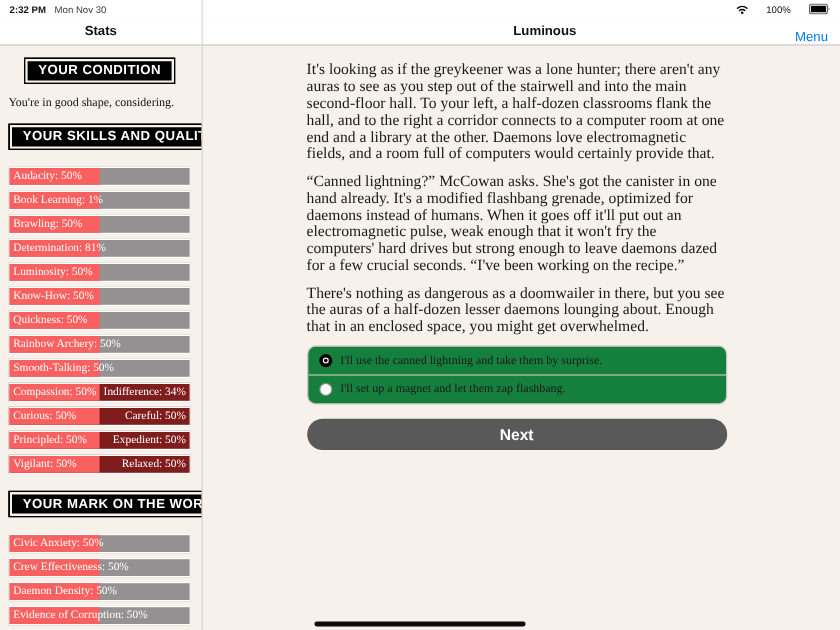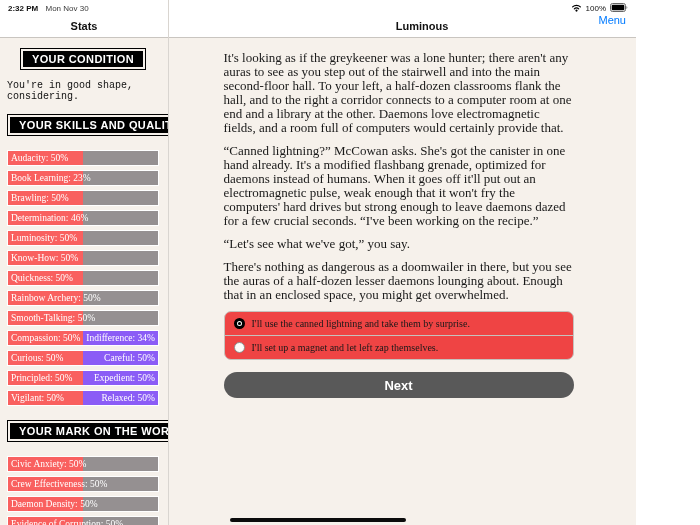--- a/index.html
+++ b/index.html
@@ -1,53 +1,53 @@
 <!DOCTYPE html>
 <html><head>
 <meta charset="utf-8">
 <style>
   html,body{margin:0;padding:0;}
   body{width:700px;height:525px;overflow:hidden;background:#fff;font-family:"Liberation Sans",sans-serif;}
-  .screen{position:relative;width:636px;height:525px;background:#f6f1eb;overflow:hidden;}
+  .screen{position:relative;width:700px;height:525px;background:#f6f1eb;overflow:hidden;}
 
   
   .statusbar{position:absolute;top:0;left:0;right:0;height:14px;background:#fff;display:flex;justify-content:space-between;align-items:center;padding:2px 8px 0 8px;box-sizing:border-box;z-index:4;}
   .sb-left{font-size:8px;color:#111;}
   .sb-time{font-weight:bold;}
   .sb-date{color:#3a3a3a;margin-left:5px;}
-  .sb-right{display:flex;align-items:center;gap:4px;font-size:8px;color:#111;}
+  .sb-right{display:flex;align-items:center;gap:15px;font-size:8px;color:#111;}
 
   
   .navbar{position:absolute;top:14px;left:0;right:0;height:23px;background:#fff;border-bottom:1px solid #c9c5c0;display:flex;align-items:center;z-index:3;gap:40px;}
   .nav-left{width:168px;text-align:center;font-weight:bold;font-size:11px;color:#111;}
   .nav-center{flex:1;text-align:center;font-weight:bold;font-size:11px;color:#111;}
-  .nav-right{position:absolute;right:10px;top:0;height:23px;display:flex;align-items:flex-start;}
+  .nav-right{position:absolute;right:10px;top:0;height:23px;display:flex;align-items:flex-end;}
   .menu-link{color:#007aff;font-size:11px;cursor:pointer;}
 
   .vdivider{position:absolute;left:168px;top:0;bottom:0;width:1px;background:#d9d5d0;z-index:6;}
 
   
   .sidebar{position:absolute;top:38px;left:0;width:168px;bottom:0;overflow:hidden;box-sizing:border-box;padding:8px 9px 0 7px;}
   .section-btn{display:block;width:-moz-fit-content;width:fit-content;margin:2px auto 8px auto;background:#000;color:#fff;border:1.5px solid #000;box-shadow:inset 0 0 0 2px #f6f1eb;padding:4px 11px;font-family:"Liberation Sans",sans-serif;font-size:11px;font-weight:bold;letter-spacing:.4px;white-space:nowrap;cursor:pointer;}
-  .condition-text{font-family:Liberation Mono, monospace;font-size:10px;color:#111;margin:10px 0 12px 0;padding-left:0;}
+  .condition-text{font-family:Liberation Serif, serif;font-size:10px;color:#111;margin:10px 0 12px 0;padding-left:0;}
   .bars{margin-top:14px;}
   .bar{position:relative;height:14px;border:1px solid #fff;background:#959091;margin-bottom:4px;}
-  .bar.opposed{background:#8b5cf6;}
+  .bar.opposed{background:#7f1d1d;}
   .bar .fill{position:absolute;left:0;top:0;bottom:0;background:#f9605f;}
   .bar-label{position:absolute;top:50%;transform:translateY(-50%);color:#fff;font-family:Liberation Serif, serif;font-size:9.5px;white-space:nowrap;z-index:1;text-align:center;}
   .bar-label.left{left:3px;}
   .bar-label.right{right:3px;}
   .bars-gap{height:8px;}
 
   
   .main{position:absolute;top:38px;left:169px;right:0;bottom:0;overflow:hidden;}
   .story-col{width:350px;margin:0 auto;padding-top:13px;transform:translateX(-4px);}
   .story-col p{font-family:"Liberation Serif",serif;font-size:13px;line-height:14px;color:#191919;margin:0 0 9px 0;}
 
-  .choices{border:1px solid #c6c2bd;border-radius:7px;background:#ef4444;margin-top:4px;overflow:hidden;}
+  .choices{border:1px solid #c6c2bd;border-radius:7px;background:#15803d;margin-top:4px;overflow:hidden;}
   .choice-row{display:flex;align-items:center;gap:7px;padding:6px 9px;border-bottom:1px solid #c6c2bd;cursor:pointer;}
   .choice-row:last-child{border-bottom:none;}
   .choice-label{font-family:"Liberation Serif",serif;font-size:10px;color:#191919;}
   .radio{flex:0 0 auto;width:11px;height:11px;border-radius:50%;border:1px solid #8a8a8a;background:#fdfcfa;box-sizing:border-box;display:inline-flex;align-items:center;justify-content:center;}
   .radio.selected{border:3px solid #000;background:#fff;}
   .radio .dot{width:3px;height:3px;border-radius:50%;background:#000;}
 
   .next-btn{display:block;width:100%;margin-top:12px;height:26px;border:none;border-radius:13px;background:#595959;color:#fff;font-family:"Liberation Sans",sans-serif;font-size:13px;font-weight:bold;cursor:pointer;}
 
   .home-indicator{position:absolute;left:50%;transform:translateX(-50%);bottom:3px;width:176px;height:4px;border-radius:2.5px;background:#0b0b0b;z-index:7;}
@@ -91,29 +91,29 @@
     <button class="section-btn">YOUR CONDITION</button>
     <div class="condition-text">You're in good shape, considering.</div>
     <button class="section-btn">YOUR SKILLS AND QUALITIES</button>
     <div class="bars" id="skills-list">
         <div class="bar">
           <div class="fill" style="width:50%"></div>
           <span class="bar-label left">Audacity: 50%</span>
         </div>
         <div class="bar">
           <div class="fill" style="width:50%"></div>
-          <span class="bar-label left">Book Learning: 23%</span>
+          <span class="bar-label left">Book Learning: 1%</span>
         </div>
         <div class="bar">
           <div class="fill" style="width:50%"></div>
           <span class="bar-label left">Brawling: 50%</span>
         </div>
         <div class="bar">
           <div class="fill" style="width:50%"></div>
-          <span class="bar-label left">Determination: 46%</span>
+          <span class="bar-label left">Determination: 81%</span>
         </div>
         <div class="bar">
           <div class="fill" style="width:50%"></div>
           <span class="bar-label left">Luminosity: 50%</span>
         </div>
         <div class="bar">
           <div class="fill" style="width:50%"></div>
           <span class="bar-label left">Know-How: 50%</span>
         </div>
         <div class="bar">
@@ -174,33 +174,32 @@
           <div class="fill" style="width:50%"></div>
         </div>
       </div>
   </aside>
 
   <main class="main">
     <div class="story-col">
       <div id="paragraphs">
           <p>It's looking as if the greykeener was a lone hunter; there aren't any auras to see as you step out of the stairwell and into the main second-floor hall. To your left, a half-dozen classrooms flank the hall, and to the right a corridor connects to a computer room at one end and a library at the other. Daemons love electromagnetic fields, and a room full of computers would certainly provide that.</p>
           <p>“Canned lightning?” McCowan asks. She's got the canister in one hand already. It's a modified flashbang grenade, optimized for daemons instead of humans. When it goes off it'll put out an electromagnetic pulse, weak enough that it won't fry the computers' hard drives but strong enough to leave daemons dazed for a few crucial seconds. “I've been working on the recipe.”</p>
-          <p>“Let's see what we've got,” you say.</p>
           <p>There's nothing as dangerous as a doomwailer in there, but you see the auras of a half-dozen lesser daemons lounging about. Enough that in an enclosed space, you might get overwhelmed.</p>
         </div>
       <div class="choices" id="choices">
           <div class="choice-row">
             <span class="radio selected">
               <span class="dot"></span>
             </span>
             <span class="choice-label">I'll use the canned lightning and take them by surprise.</span>
           </div>
           <div class="choice-row">
             <span class="radio"></span>
-            <span class="choice-label">I'll set up a magnet and let left zap themselves.</span>
+            <span class="choice-label">I'll set up a magnet and let them zap flashbang.</span>
           </div>
         </div>
       <button class="next-btn">Next</button>
     </div>
   </main>
 
   <div class="home-indicator"></div>
 
 </div>
 

